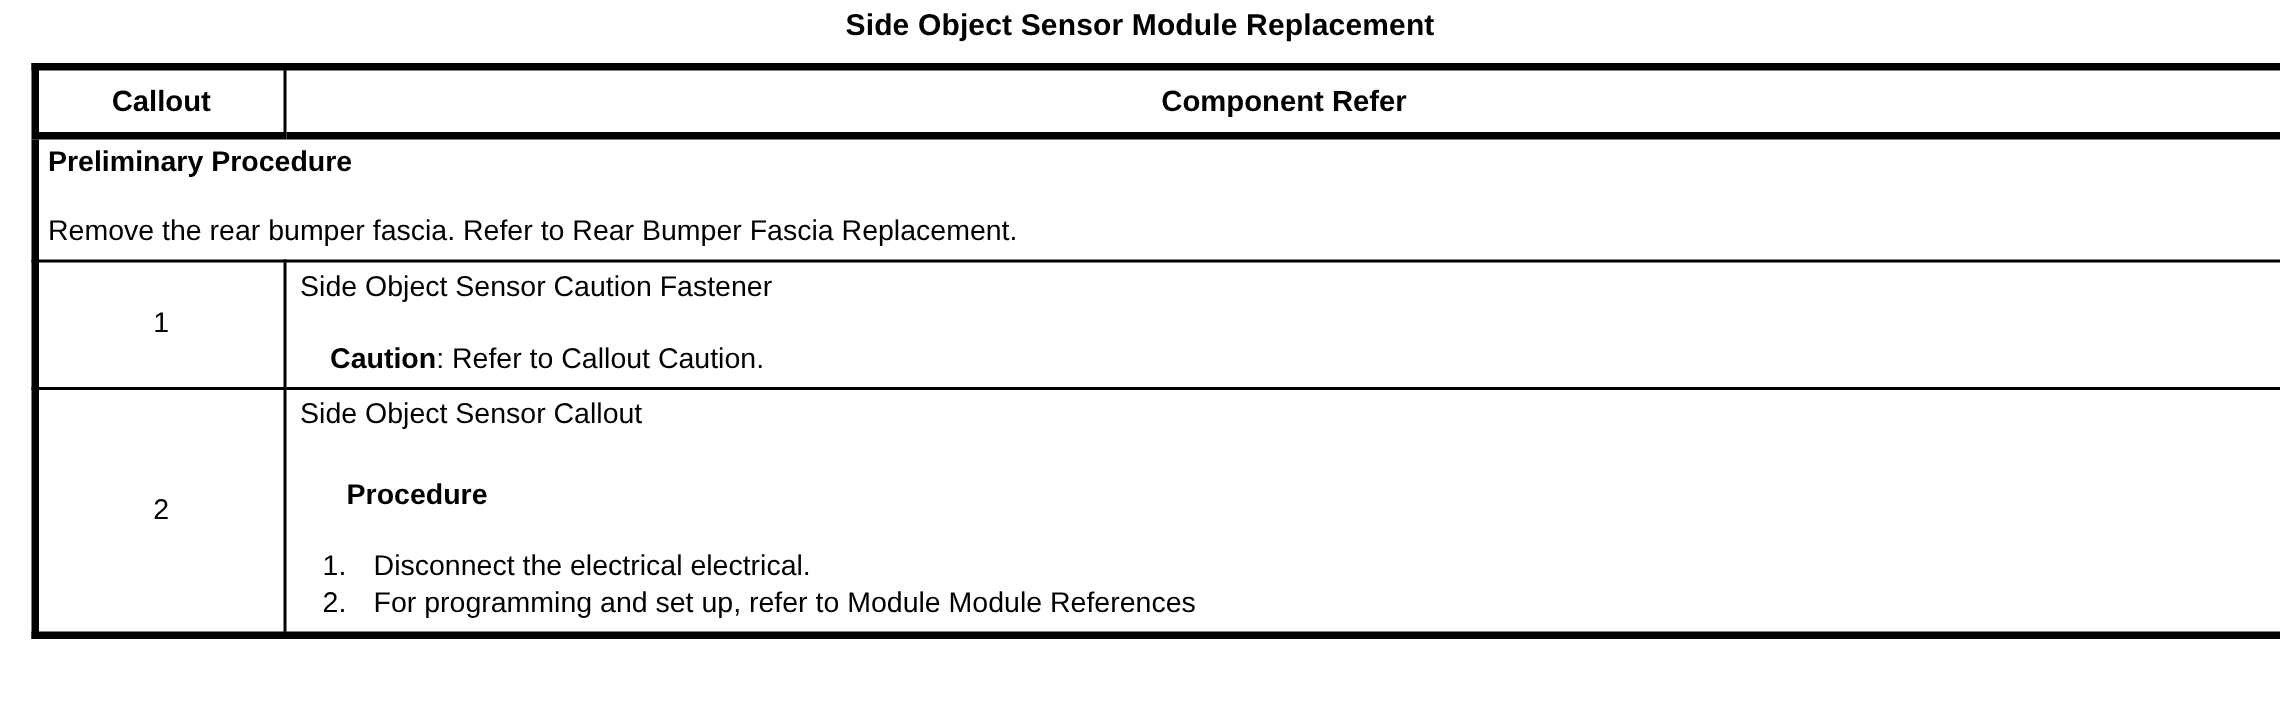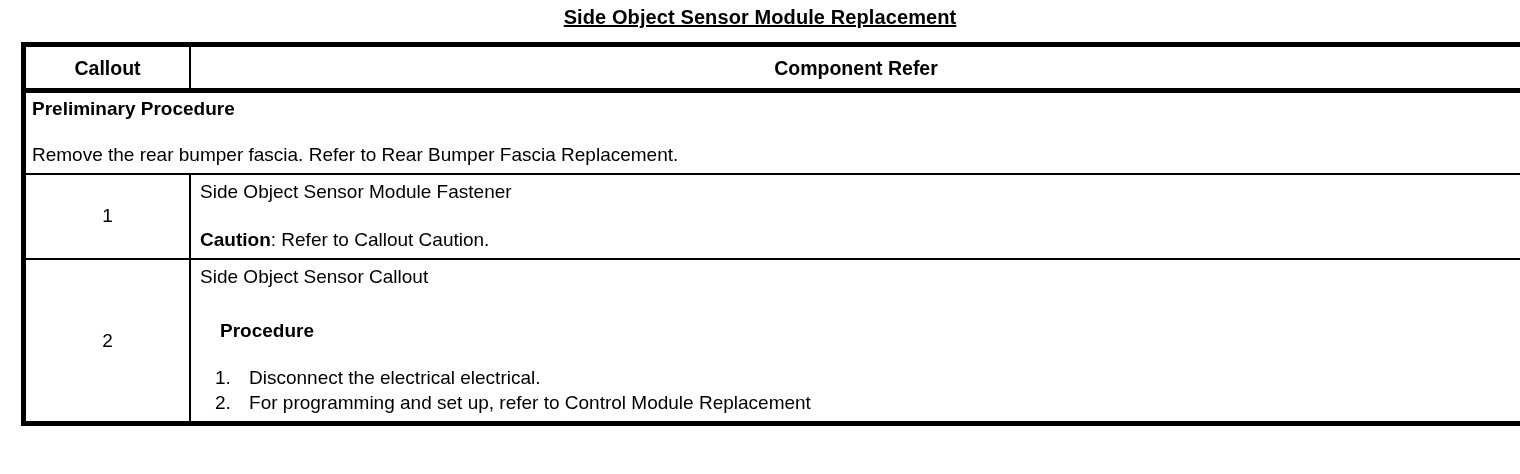--- a/index.html
+++ b/index.html
@@ -11,21 +11,20 @@
     width: 1520px;
     height: 474px;
     font-family: "Liberation Sans", sans-serif;
     color: #000000;
     overflow: hidden;
   }
   .page {
     position: relative;
     width: 1520px;
     height: 460px;
-    text-decoration: underline;
   }
   .doc-title {
     text-align: center;
     font-size: 20px;
     font-weight: bold;
     line-height: 1;
     padding-top: 7px;
     letter-spacing: 0.1px;
   }
   .table-wrap {
@@ -94,27 +93,27 @@
   }
   .line-plain {
     font-size: 19px;
     line-height: 1.2;
   }
   .caution-line {
     font-size: 19px;
     line-height: 1.2;
     margin-top: 25px;
   }
-  .caution-line b { font-weight: bold; }
+  .caution-line b { font-weight: bold; margin-left: 20px; }
   .proc-heading {
     font-weight: bold;
     font-size: 19px;
     line-height: 1.2;
     margin-top: 32px;
-    margin-left: 20px;
+    margin-left: 31px;
   }
   ol.steps {
     margin: 22px 0 0 0;
     padding: 0;
     list-style: none;
   }
   ol.steps li {
     font-size: 19px;
     line-height: 1.32;
     margin-left: 15px;
@@ -149,38 +148,38 @@
         <tr class="prelim">
           <td colspan="2">
             <div class="prelim-title">Preliminary Procedure</div>
             <div class="prelim-body">Remove the rear bumper fascia. Refer to Rear Bumper Fascia Replacement.</div>
           </td>
         </tr>
 
         <tr class="item r1">
           <td class="callout-c">1</td>
           <td class="name-c">
-            <div class="line-plain">Side Object Sensor Module Fastener</div>
+            <div class="line-plain">Side Object Sensor Caution Fastener</div>
             <div class="caution-line">
               <b>Caution</b><span>: Refer to Callout Caution.</span>
             </div>
           </td>
         </tr>
 
         <tr class="item r2">
           <td class="callout-c">2</td>
           <td class="name-c">
             <div class="line-plain">Side Object Sensor Callout</div>
             <div class="proc-heading">Procedure</div>
             <ol class="steps">
               <li>
                 <span class="num">1.</span><span>Disconnect the electrical electrical.</span>
               </li>
               <li>
-                <span class="num">2.</span><span>For programming and set up, refer to Control Module Replacement</span>
+                <span class="num">2.</span><span>For programming and set up, refer to Module Module References</span>
               </li>
             </ol>
           </td>
         </tr>
       </tbody>
     </table>
   </div>
 
 </div>
 

